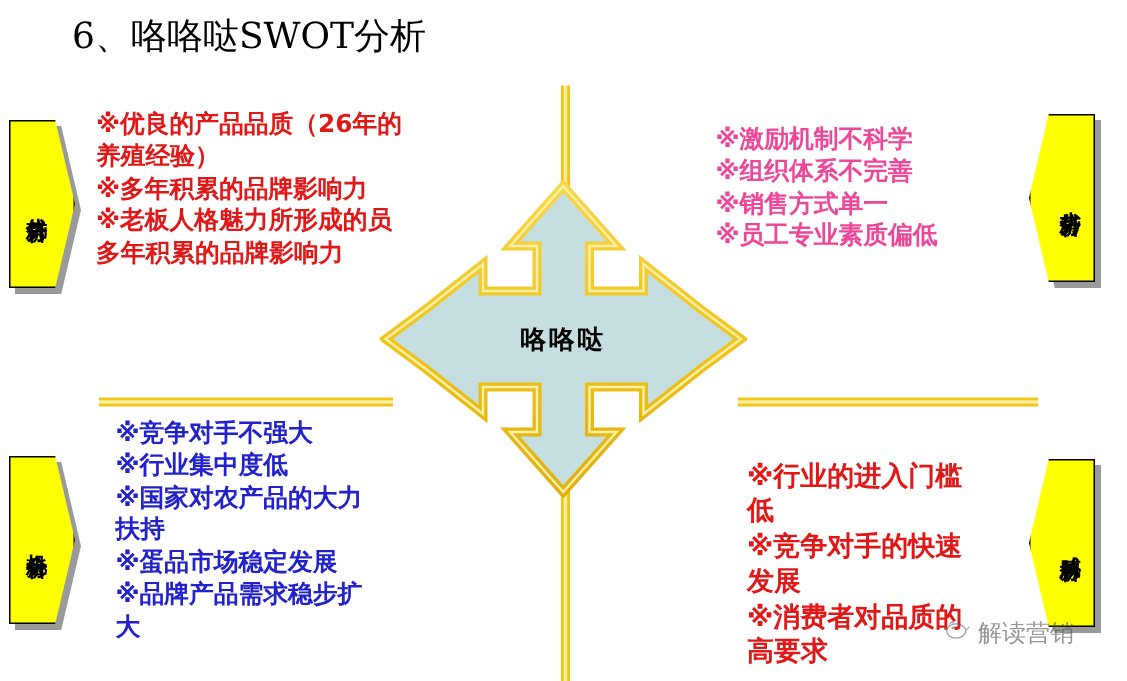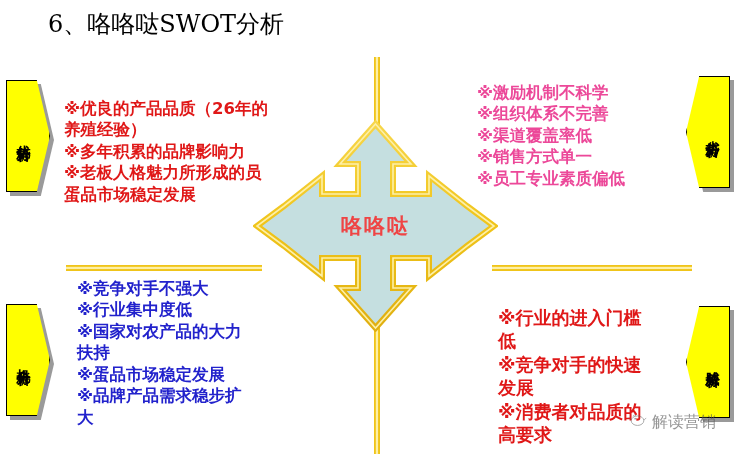--- a/index.html
+++ b/index.html
@@ -61,23 +61,23 @@
   #cross-wrap svg { display: block; width: 100%; height: 100%; }
   #cross-label {
     position: absolute;
     left: 0;
     top: 0;
     width: 245px;
     height: 212px;
     display: flex;
     align-items: center;
     justify-content: center;
-    font-size: 21px;
+    font-size: 17px;
     font-weight: bold;
-    color: #ef4444;
+    color: #000000;
     letter-spacing: 2px;
     pointer-events: none;
   }
 
   
   .tag {
     position: absolute;
     width: 44px;
     height: 112px;
   }
@@ -137,21 +137,21 @@
   .bullets {
     position: absolute;
     font-weight: bold;
     line-height: 1.30;
     white-space: pre-wrap;
   }
   .bullets .line { display: block; }
 
   #bullets-strength {
     left: 64px; top: 72px; width: 265px;
-    font-size: 16.5px; color: #e01818; margin-top: 26px;
+    font-size: 16.5px; color: #e01818;
   }
 
   #bullets-weakness {
     left: 477px; top: 82px; width: 215px;
     font-size: 16.5px; color: #ec4899;
   }
 
   #bullets-opportunity {
     left: 77px; top: 278px; width: 215px;
     font-size: 16.5px; color: #2222cc;
@@ -248,22 +248,22 @@
         <div></div>
       </div>
     <div class="body">
         <div></div>
       </div>
     <div class="tag-text">
       <span>威胁分析</span>
     </div>
   </div>
 
-  <div class="bullets" id="bullets-strength"><span class="line">※优良的产品品质（26年的</span><span class="line">养殖经验）</span><span class="line">※多年积累的品牌影响力</span><span class="line">※老板人格魅力所形成的员</span><span class="line">蛋品市场稳定发展</span></div>
-  <div class="bullets" id="bullets-weakness"><span class="line">※激励机制不科学</span><span class="line">※组织体系不完善</span><span class="line">※渠道覆盖率低</span><span class="line">※销售方式单一</span><span class="line">※员工专业素质偏低</span></div>
+  <div class="bullets" id="bullets-strength"><span class="line">※优良的产品品质（26年的</span><span class="line">养殖经验）</span><span class="line">※多年积累的品牌影响力</span><span class="line">※老板人格魅力所形成的员</span><span class="line">多年积累的品牌影响力</span></div>
+  <div class="bullets" id="bullets-weakness"><span class="line">※激励机制不科学</span><span class="line">※组织体系不完善</span><span class="line">※销售方式单一</span><span class="line">※员工专业素质偏低</span></div>
   <div class="bullets" id="bullets-opportunity"><span class="line">※竞争对手不强大</span><span class="line">※行业集中度低</span><span class="line">※国家对农产品的大力</span><span class="line">扶持</span><span class="line">※蛋品市场稳定发展</span><span class="line">※品牌产品需求稳步扩</span><span class="line">大</span></div>
   <div class="bullets" id="bullets-threat"><span class="line">※行业的进入门槛</span><span class="line">低</span><span class="line">※竞争对手的快速</span><span class="line">发展</span><span class="line">※消费者对品质的</span><span class="line">高要求</span></div>
 
   <div id="watermark">
     <svg class="wm-logo" viewBox="0 0 24 18">
       <ellipse cx="12" cy="10.5" rx="8" ry="6" fill="none" stroke="#666" stroke-width="1.1"></ellipse>
       <circle cx="9" cy="8" r="1.1" fill="#666"></circle>
       <path d="M4 9 L1 6" stroke="#666" stroke-width="1" fill="none"></path>
       <path d="M20 10 L23 7" stroke="#666" stroke-width="1" fill="none"></path>
       <path d="M6 5 Q8 2 10 4" stroke="#666" stroke-width="1" fill="none"></path>

